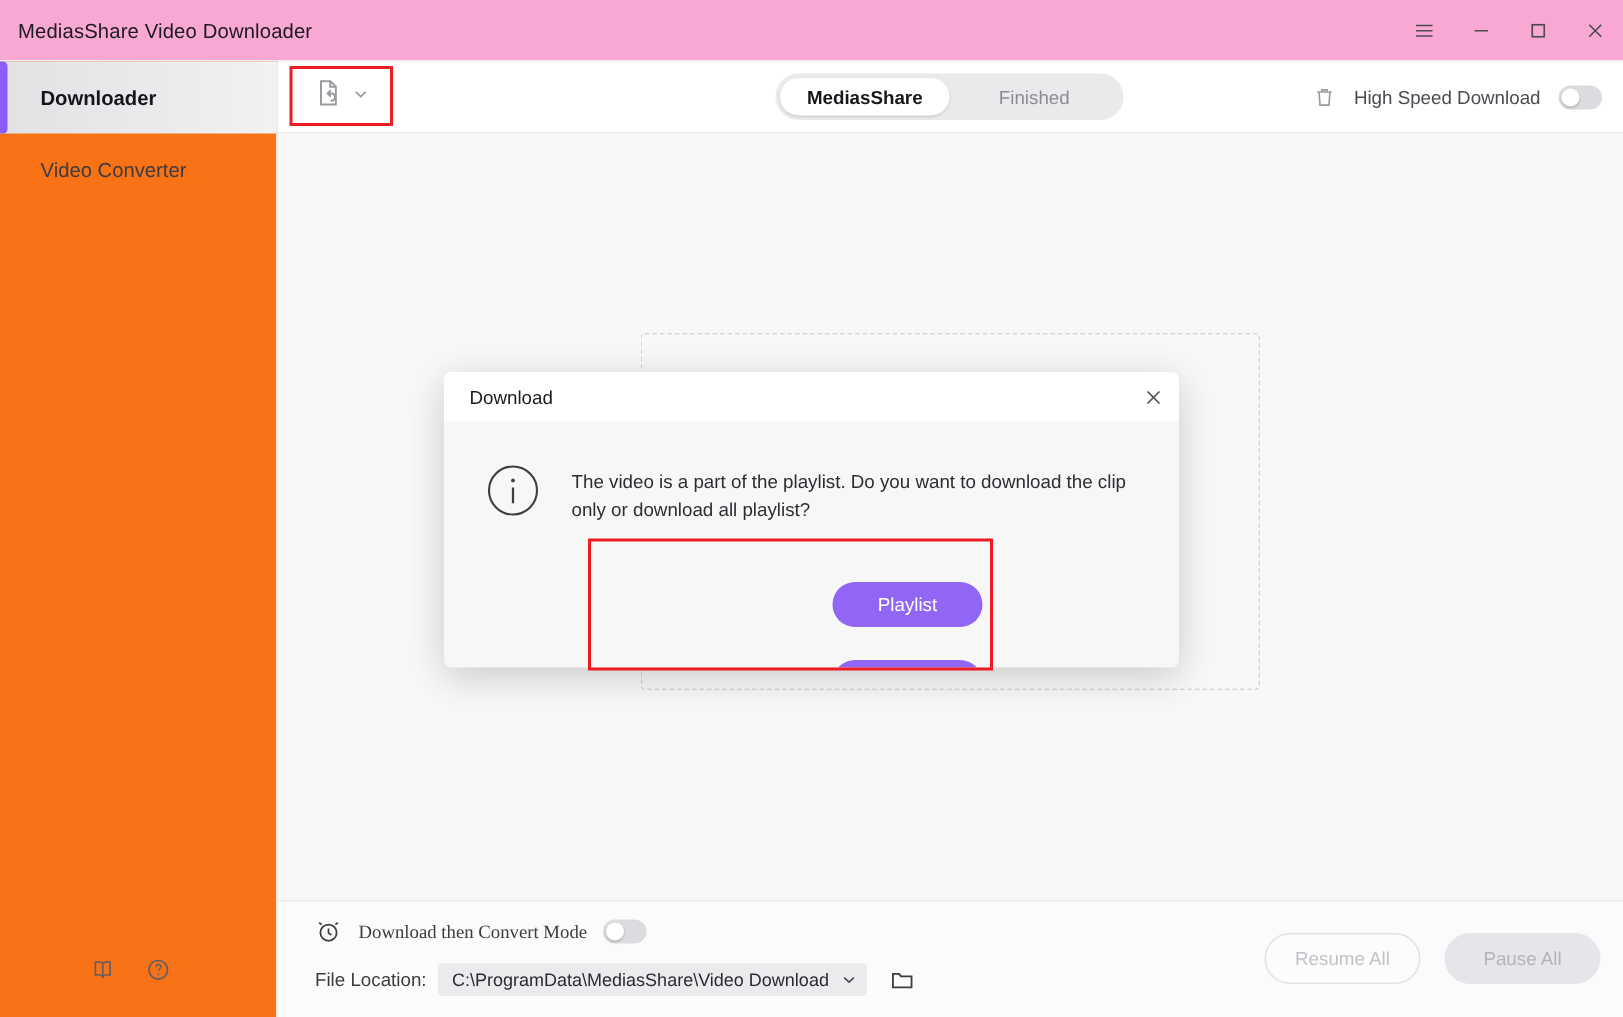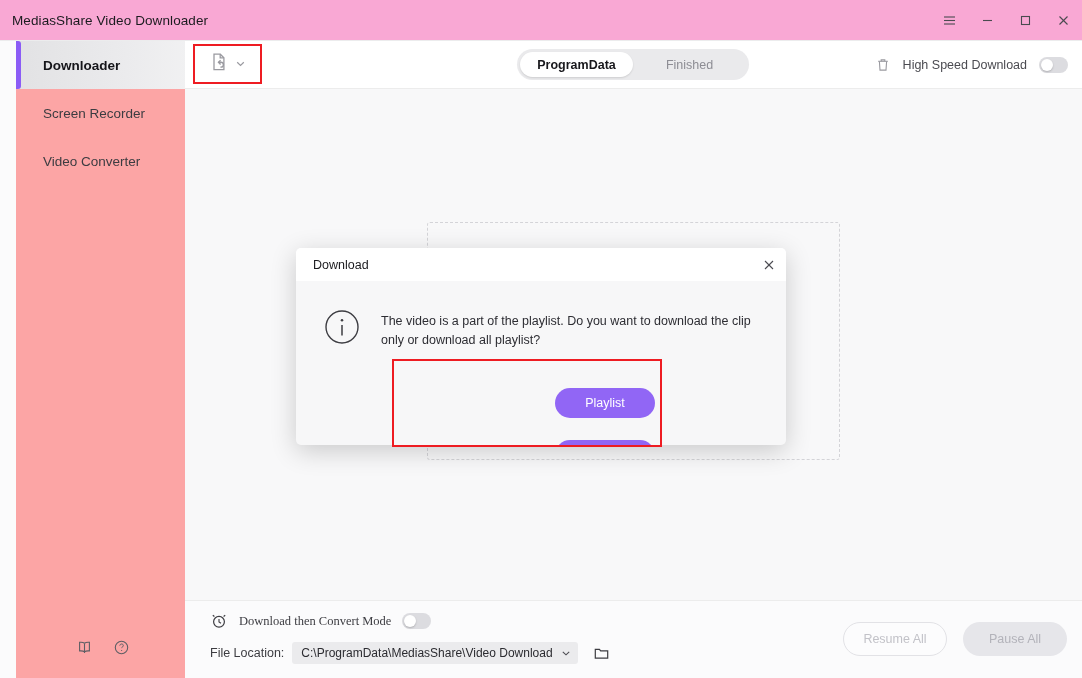--- a/index.html
+++ b/index.html
@@ -33,23 +33,23 @@
   }
   .win-btn {
     width: 38px; height: 41px;
     display: flex; align-items: center; justify-content: center;
     color: #4a4a4f;
   }
   .win-btn svg { display: block; }
 
   
   #sidebar {
-    position: absolute; left: 16px; top: 41px;
+    position: absolute; left: 0; top: 41px;
     width: 185px; height: 637px;
-    background: #fca5a5;
+    background: #f97316;
     border-right: 1px solid #ececec;
   }
   .side-item {
     position: relative;
     height: 48px;
     display: flex; align-items: center;
     padding-left: 27px;
     font-size: 13.5px; color: #3c3c41;
   }
   .side-item.active {
@@ -268,23 +268,20 @@
             <line x1="11.5" y1="3.5" x2="3.5" y2="11.5"></line>
         </svg>
       </div>
     </div>
   </div>
 
   <div id="sidebar">
     <div class="side-item active">
       <div class="side-accent"></div>
       <span>Downloader</span>
-    </div>
-    <div class="side-item">
-      <span>Screen Recorder</span>
     </div>
     <div class="side-item">
       <span>Video Converter</span>
     </div>
 
     <div id="side-bottom-icons">
       <span>
         <svg width="17" height="17" viewBox="0 0 17 17" fill="none" stroke="currentColor" stroke-width="1.1">
           <path d="M8.5 4.2C7.3 3.3 5.6 3.1 3.6 3.3v8.6c2 -0.2 3.7 0 4.9 0.9"></path>
           <path d="M8.5 4.2c1.2 -0.9 2.9 -1.1 4.9 -0.9v8.6c-2 -0.2 -3.7 0 -4.9 0.9"></path>
@@ -315,21 +312,21 @@
         </span>
         <span>
           <svg width="11" height="11" viewBox="0 0 11 11" fill="none" stroke="currentColor" stroke-width="1.2">
             <path d="M2.2 4.2l3.3 3.2 3.3 -3.2"></path>
           </svg>
         </span>
       </div>
     </div>
 
     <div id="tab-switch">
-      <div class="tab active">ProgramData</div>
+      <div class="tab active">MediasShare</div>
       <div class="tab">Finished</div>
     </div>
 
     <div id="toolbar-right">
       <span style="color:#9a9aa0;display:flex;">
         <svg width="16" height="16" viewBox="0 0 16 16" fill="none" stroke="currentColor" stroke-width="1.1">
           <path d="M3.2 4.3h9.6"></path>
           <path d="M6.2 4.2V2.9h3.6v1.3"></path>
           <path d="M4.4 4.5l0.6 8.6h6l0.6 -8.6"></path>
         </svg>

